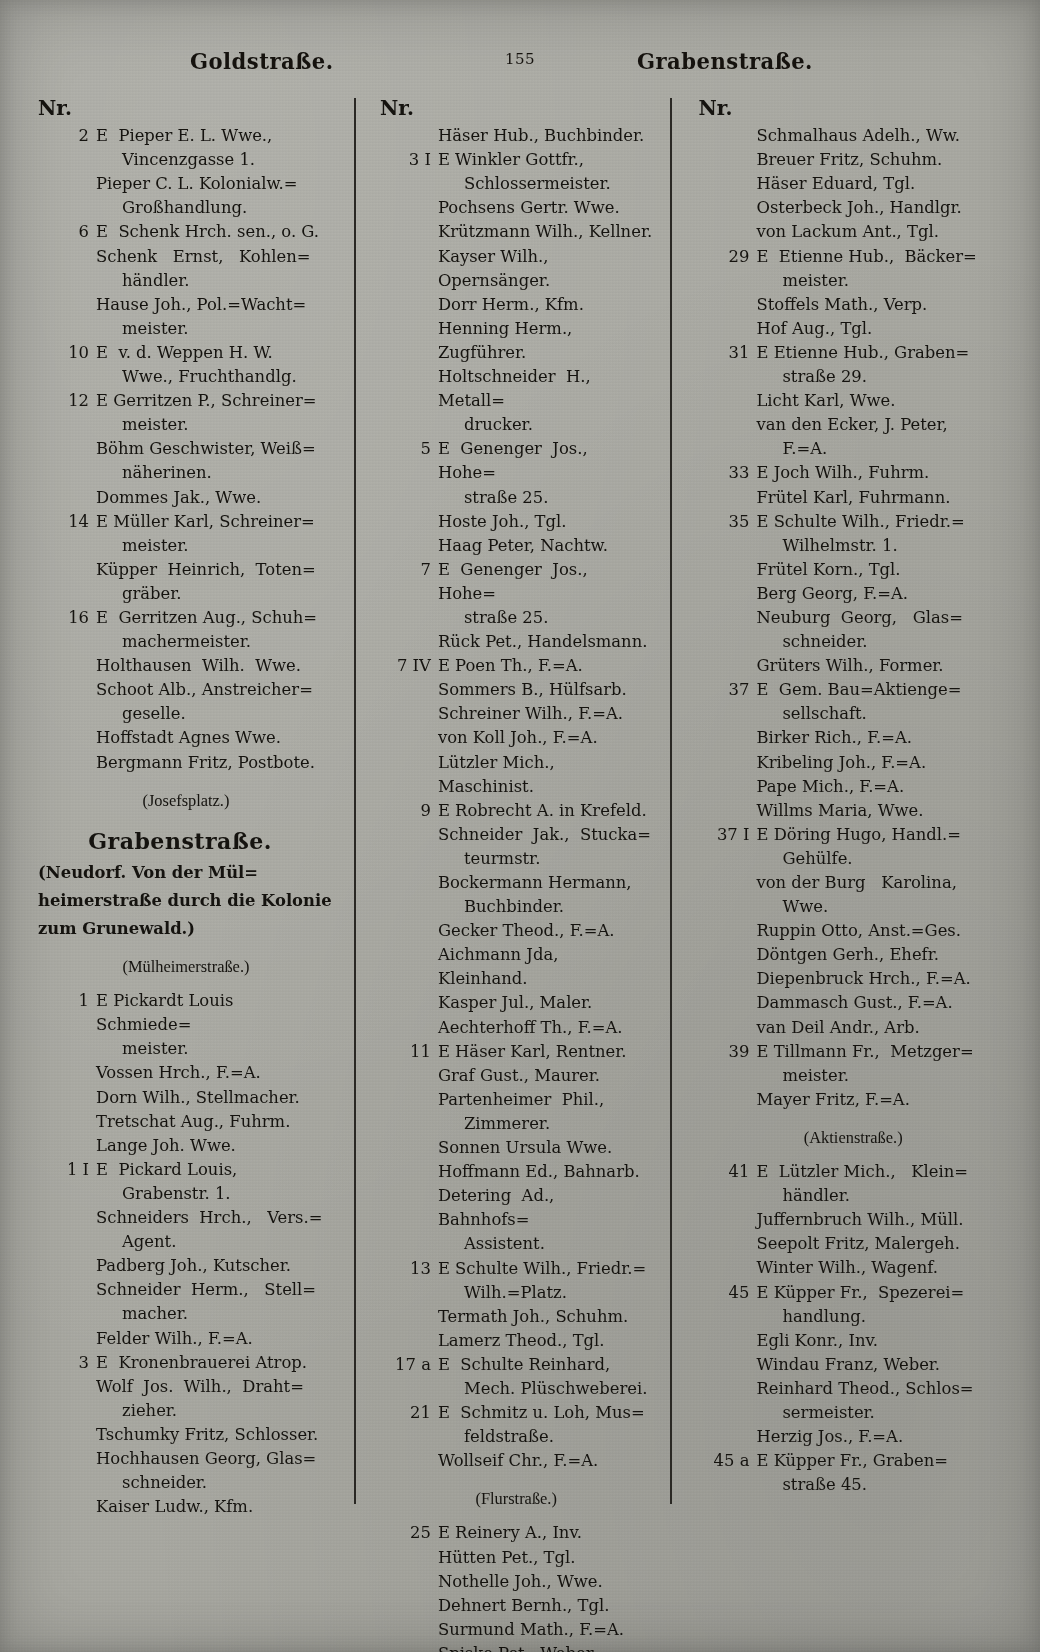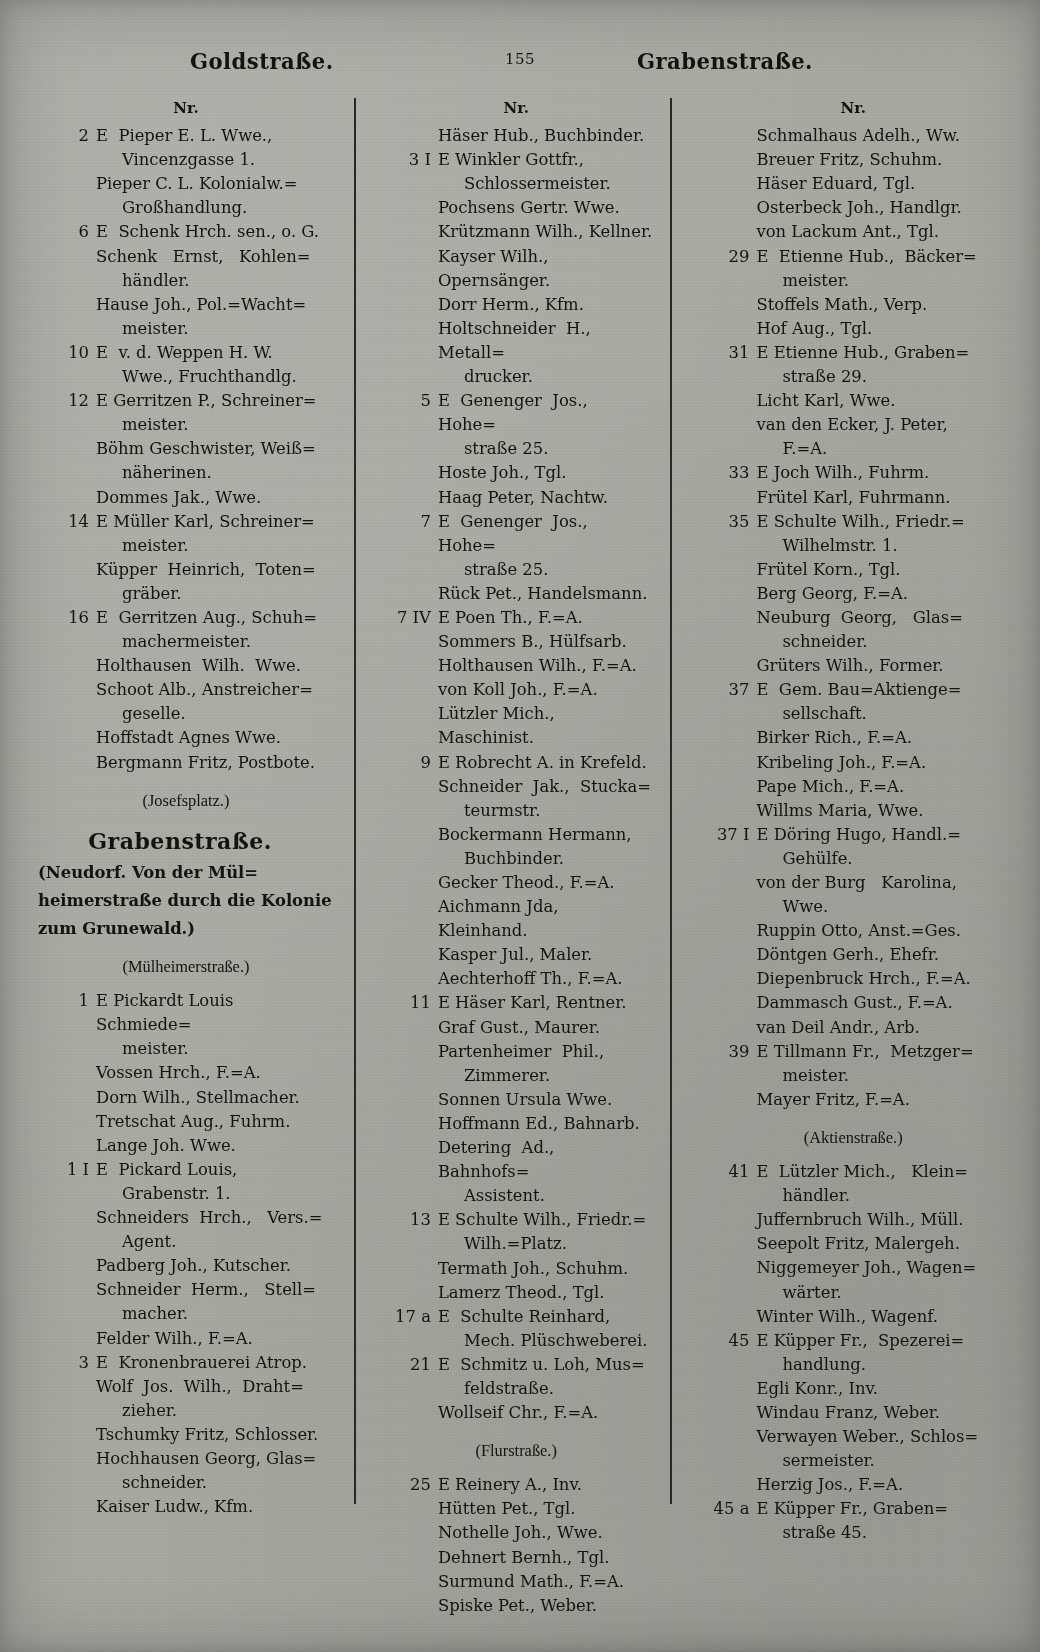--- a/index.html
+++ b/index.html
@@ -93,24 +93,23 @@
   .col2 { width: 310px; padding-left: 18px; padding-right: 12px; }
   .col3 { width: 338px; padding-left: 20px; }
   .rule {
     width: 0;
     border-left: 2px solid #2a2824;
     margin: 2px 6px 0 6px;
     height: calc(100% - 10px);
   }
   .colhead {
     font-weight: bold;
-    font-size: 15px;
+    font-size: 20px;
     margin-bottom: 4px;
     display: block;
-    text-align: center;
   }
 
   
   .entry {
     display: flex;
     align-items: flex-start;
     margin: 0;
     padding: 0;
   }
   .num {
@@ -331,20 +330,24 @@
           <div class="entry">
             <span class="num"></span>
             <span class="txt"><span class="justified">Kayser Wilh., Opernsänger.</span></span>
           </div>
           <div class="entry">
             <span class="num"></span>
             <span class="txt"><span class="justified">Dorr Herm., Kfm.</span></span>
           </div>
           <div class="entry">
             <span class="num"></span>
+            <span class="txt"><span class="justified">Henning Herm., Zugführer.</span></span>
+          </div>
+          <div class="entry">
+            <span class="num"></span>
             <span class="txt"><span class="justified">Holtschneider  H.,  Metall=</span><span class="ind">drucker.</span></span>
           </div>
           <div class="entry">
             <span class="num">5</span>
             <span class="txt"><span class="justified">E  Genenger  Jos.,  Hohe=</span><span class="ind">straße 25.</span></span>
           </div>
           <div class="entry">
             <span class="num"></span>
             <span class="txt"><span class="justified">Hoste Joh., Tgl.</span></span>
           </div>
@@ -363,21 +366,21 @@
           <div class="entry">
             <span class="num">7 IV</span>
             <span class="txt"><span class="justified">E Poen Th., F.=A.</span></span>
           </div>
           <div class="entry">
             <span class="num"></span>
             <span class="txt"><span class="justified">Sommers B., Hülfsarb.</span></span>
           </div>
           <div class="entry">
             <span class="num"></span>
-            <span class="txt"><span class="justified">Holthausen Wilh., F.=A.</span></span>
+            <span class="txt"><span class="justified">Schreiner Wilh., F.=A.</span></span>
           </div>
           <div class="entry">
             <span class="num"></span>
             <span class="txt"><span class="justified">von Koll Joh., F.=A.</span></span>
           </div>
           <div class="entry">
             <span class="num"></span>
             <span class="txt"><span class="justified">Lützler Mich., Maschinist.</span></span>
           </div>
           <div class="entry">
@@ -623,41 +626,37 @@
           <div class="entry">
             <span class="num"></span>
             <span class="txt"><span class="justified">Juffernbruch Wilh., Müll.</span></span>
           </div>
           <div class="entry">
             <span class="num"></span>
             <span class="txt"><span class="justified">Seepolt Fritz, Malergeh.</span></span>
           </div>
           <div class="entry">
             <span class="num"></span>
-            <span class="txt"><span class="justified">Niggemeyer Joh., Wagen=</span><span class="ind">wärter.</span></span>
-          </div>
-          <div class="entry">
-            <span class="num"></span>
             <span class="txt"><span class="justified">Winter Wilh., Wagenf.</span></span>
           </div>
           <div class="entry">
             <span class="num">45</span>
             <span class="txt"><span class="justified">E Küpper Fr.,  Spezerei=</span><span class="ind">handlung.</span></span>
           </div>
           <div class="entry">
             <span class="num"></span>
             <span class="txt"><span class="justified">Egli Konr., Inv.</span></span>
           </div>
           <div class="entry">
             <span class="num"></span>
             <span class="txt"><span class="justified">Windau Franz, Weber.</span></span>
           </div>
           <div class="entry">
             <span class="num"></span>
-            <span class="txt"><span class="justified">Verwayen Weber., Schlos=</span><span class="ind">sermeister.</span></span>
+            <span class="txt"><span class="justified">Reinhard Theod., Schlos=</span><span class="ind">sermeister.</span></span>
           </div>
           <div class="entry">
             <span class="num"></span>
             <span class="txt"><span class="justified">Herzig Jos., F.=A.</span></span>
           </div>
           <div class="entry">
             <span class="num">45 a</span>
             <span class="txt"><span class="justified">E Küpper Fr., Graben=</span><span class="ind">straße 45.</span></span>
           </div>
         </div>

